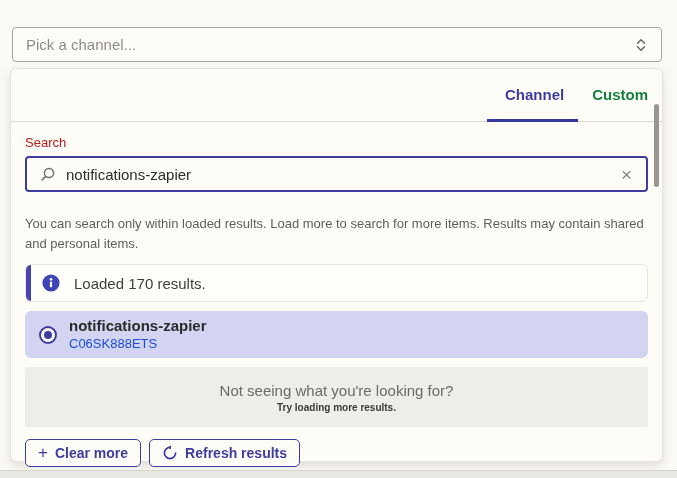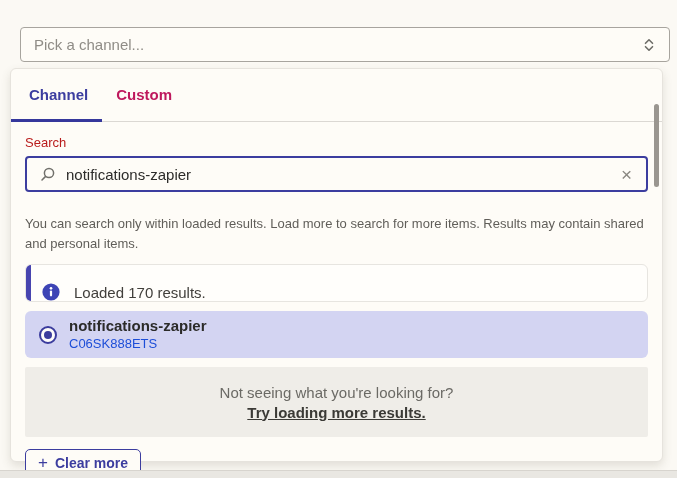--- a/index.html
+++ b/index.html
@@ -12,40 +12,41 @@
     position:relative;width:677px;height:478px;background:#FBF9F4;overflow:hidden;
   }
 
   
   .field-label{position:absolute;left:12px;top:7px;font-size:13.5px;color:#2D2C2A;}
   .fl-main{font-weight:bold;}
   .fl-req{color:#6B6A67;font-weight:normal;margin-left:6px;font-size:13px;}
 
   
   .select{
-    position:absolute;left:20px;top:27px;width:650px;height:35px;box-sizing:border-box;
+    position:absolute;left:12px;top:27px;width:650px;height:35px;box-sizing:border-box;
     background:#FEFCF7;border:1px solid #A7A49E;border-radius:4px;
     display:flex;align-items:center;padding:0 12px 0 13px;cursor:pointer;
   }
   .placeholder{color:#8F8C86;font-size:15px;flex:1;}
   .updown{width:16px;height:16px;stroke:#6E6D68;stroke-width:1.6;fill:none;stroke-linecap:round;stroke-linejoin:round;}
 
   
   .panel{
     position:absolute;left:10px;top:68px;width:653px;height:394px;box-sizing:border-box;
     background:#FEFCF7;border:1px solid #E6E3DD;border-radius:6px;
     box-shadow:0 4px 10px rgba(92,84,68,.16);
   }
   .tabbar{
     display:flex;align-items:stretch;height:52px;border-bottom:1px solid #DBD8D3;
     border-radius:6px 6px 0 0;
+    justify-content:flex-end;
   }
   .tab{
     display:flex;align-items:center;padding:0 14px;font-size:15px;font-weight:bold;
-    color:#be185d;cursor:pointer;border-bottom:3px solid transparent;margin-bottom:-1px;
+    color:#15803d;cursor:pointer;border-bottom:3px solid transparent;margin-bottom:-1px;
   }
   .tab.active{color:#3C3D9F;border-bottom-color:#35379C;padding-left:18px;}
   .content{padding:0 14px;}
 
   .search-label{margin-top:13px;font-size:13px;color:#b91c1c;}
   .search-input{
     margin-top:6px;height:36px;box-sizing:border-box;background:#FEFCF7;
     border:2px solid #3C3D9F;border-radius:4px;display:flex;align-items:center;
     padding:0 12px;gap:10px;
   }
@@ -54,45 +55,45 @@
     flex:1;border:none;outline:none;background:transparent;
     font-family:inherit;font-size:15px;color:#2D2C2A;padding:0;
   }
   .search-clear{font-size:19px;color:#8A8881;cursor:pointer;line-height:1;padding:0 2px;}
 
   .helper{margin-top:22px;font-size:13px;line-height:1.5;color:#605E59;max-width:625px;}
 
   .alert{
     position:relative;margin-top:11px;height:38px;box-sizing:border-box;
     background:#FFFEFB;border:1px solid #E7E5E0;border-radius:6px;
-    display:flex;align-items:flex-end;overflow:hidden;
+    display:flex;align-items:center;overflow:hidden;
   }
   .alert-bar{position:absolute;left:0;top:0;bottom:0;width:5px;background:#4744AF;border-radius:3px 0 0 3px;}
   .info-icon{width:18px;height:18px;margin-left:16px;flex:0 0 auto;}
   .alert-text{margin-left:14px;font-size:15px;color:#413F3B;}
 
   .item{
     margin-top:9px;height:47px;box-sizing:border-box;background:#D3D4F2;border-radius:6px;
     display:flex;align-items:center;cursor:pointer;
   }
   .radio{
     width:18px;height:18px;box-sizing:border-box;margin-left:14px;border:2px solid #3B3C9D;
     border-radius:50%;background:#FDFCFA;display:flex;align-items:center;justify-content:center;flex:0 0 auto;
   }
   .radio-dot{width:8px;height:8px;border-radius:50%;background:#3B3C9D;}
   .item-text{display:flex;flex-direction:column;margin-left:12px;line-height:1.15;}
   .item-title{font-size:15px;font-weight:bold;color:#2B2B29;}
   .item-sub{font-size:13px;color:#1d4ed8;margin-top:2px;}
 
   .graybox{
-    margin-top:9px;height:70px;background:#EFEDE8;border-radius:2px;
+    margin-top:9px;height:60px;background:#EFEDE8;border-radius:2px;
     display:flex;flex-direction:column;align-items:center;justify-content:center;gap:3px;
   }
   .gb1{font-size:15px;color:#6B6A65;}
-  .gb2{font-size:15px;font-weight:bold;color:#3B3A36;text-decoration:underline;}
+  .gb2{font-size:10px;font-weight:bold;color:#3B3A36;}
 
   .btnrow{margin-top:12px;display:flex;gap:8px;}
   .btn{
     height:28px;box-sizing:border-box;display:flex;align-items:center;gap:7px;
     background:#FEFCF7;border:1.5px solid #3C3D9F;border-radius:5px;color:#3C3D9F;
     font-family:inherit;font-size:14px;font-weight:bold;padding:0 12px;cursor:pointer;
   }
   .plus{font-size:17px;font-weight:normal;line-height:1;margin-top:-1px;}
   .btn svg{width:16px;height:16px;flex:0 0 auto;}
 
@@ -159,20 +160,27 @@
       <div class="graybox">
         <div class="gb1">Not seeing what you're looking for?</div>
         <div class="gb2">Try loading more results.</div>
       </div>
 
       <div class="btnrow">
         <button class="btn">
           <span class="plus">+</span>
           <span>Clear more</span>
         </button>
+        <button class="btn">
+          <svg viewBox="0 0 16 16">
+            <path d="M13.6 8 A5.6 5.6 0 1 1 8 2.4" fill="none" stroke="#3C3D9F" stroke-width="1.7" stroke-linecap="round"></path>
+            <polygon points="9,0.6 9,4.2 5.6,2.4" fill="#3C3D9F"></polygon>
+          </svg>
+          <span>Refresh results</span>
+        </button>
       </div>
 
     </div>
 
     <div class="scroll-thumb"></div>
   </div>
 
   <div class="bottom-strip"></div>
 </div>
 

